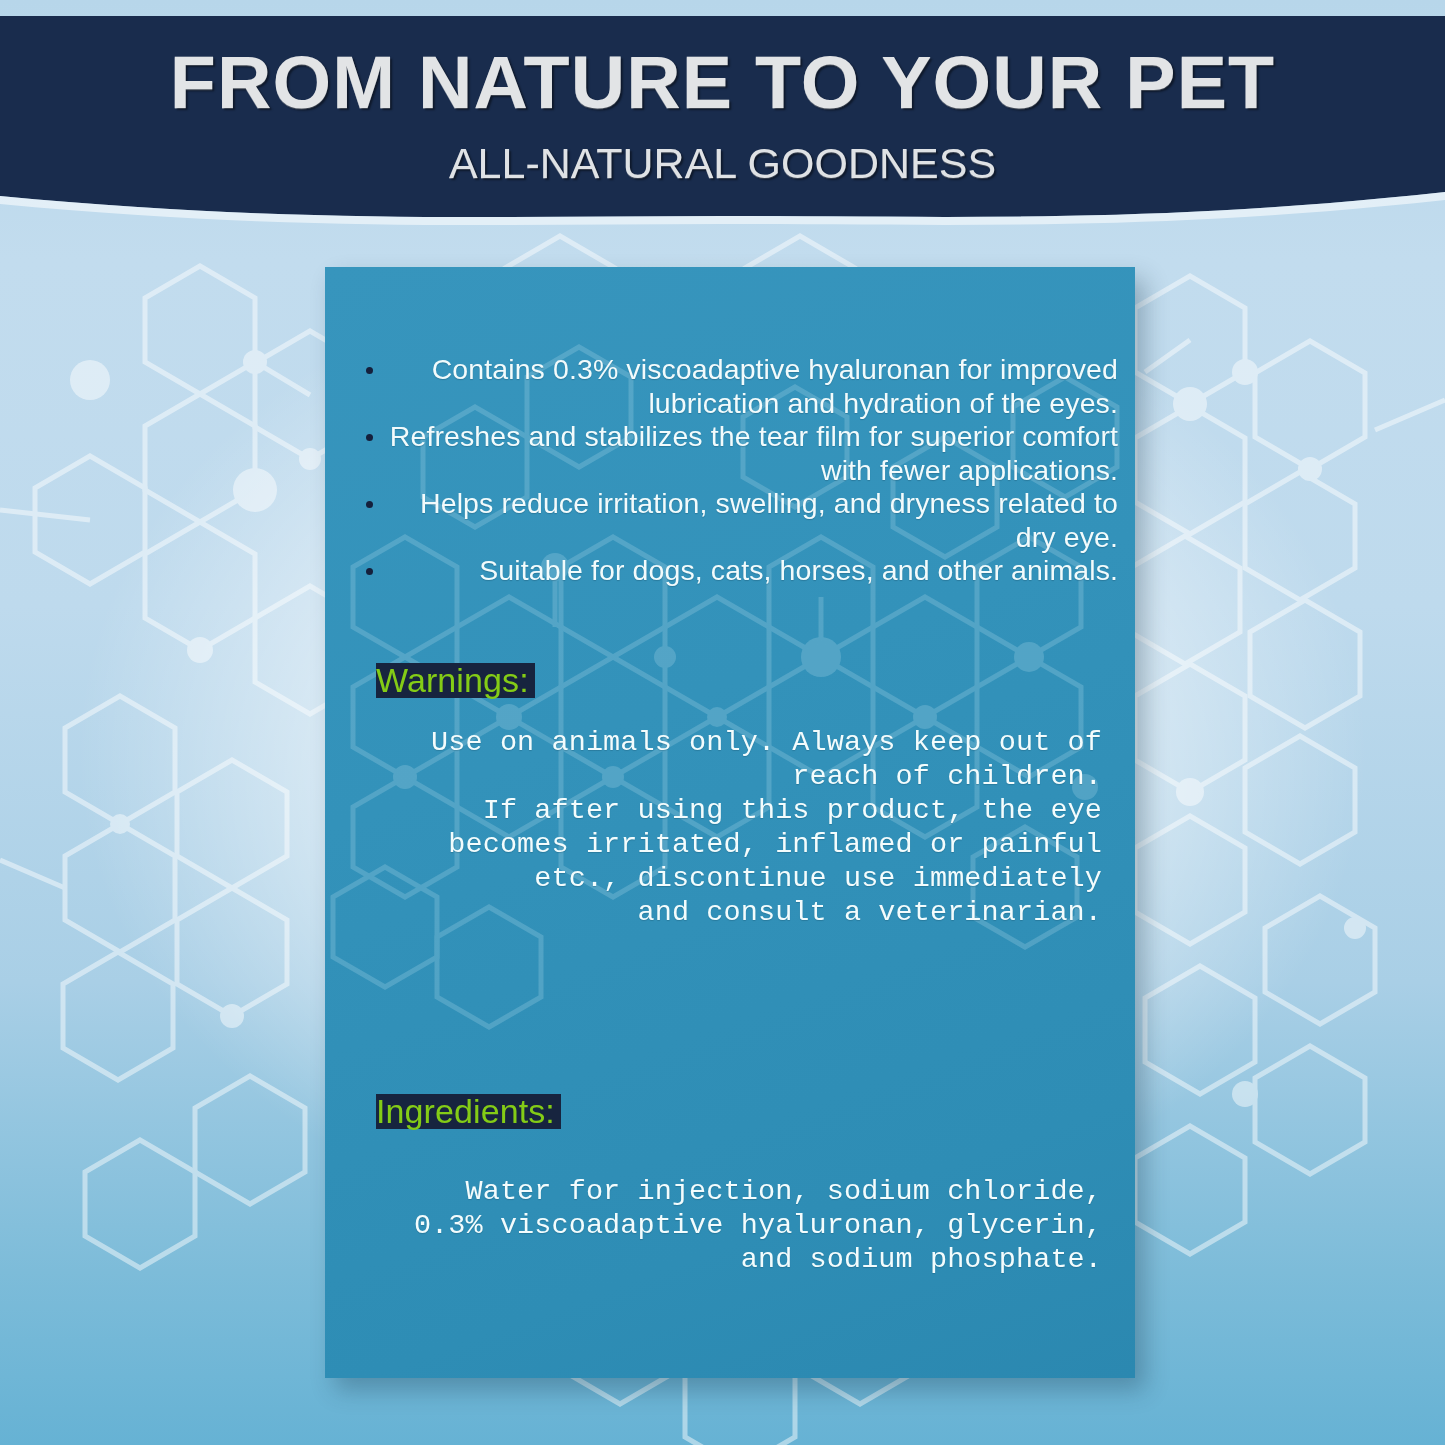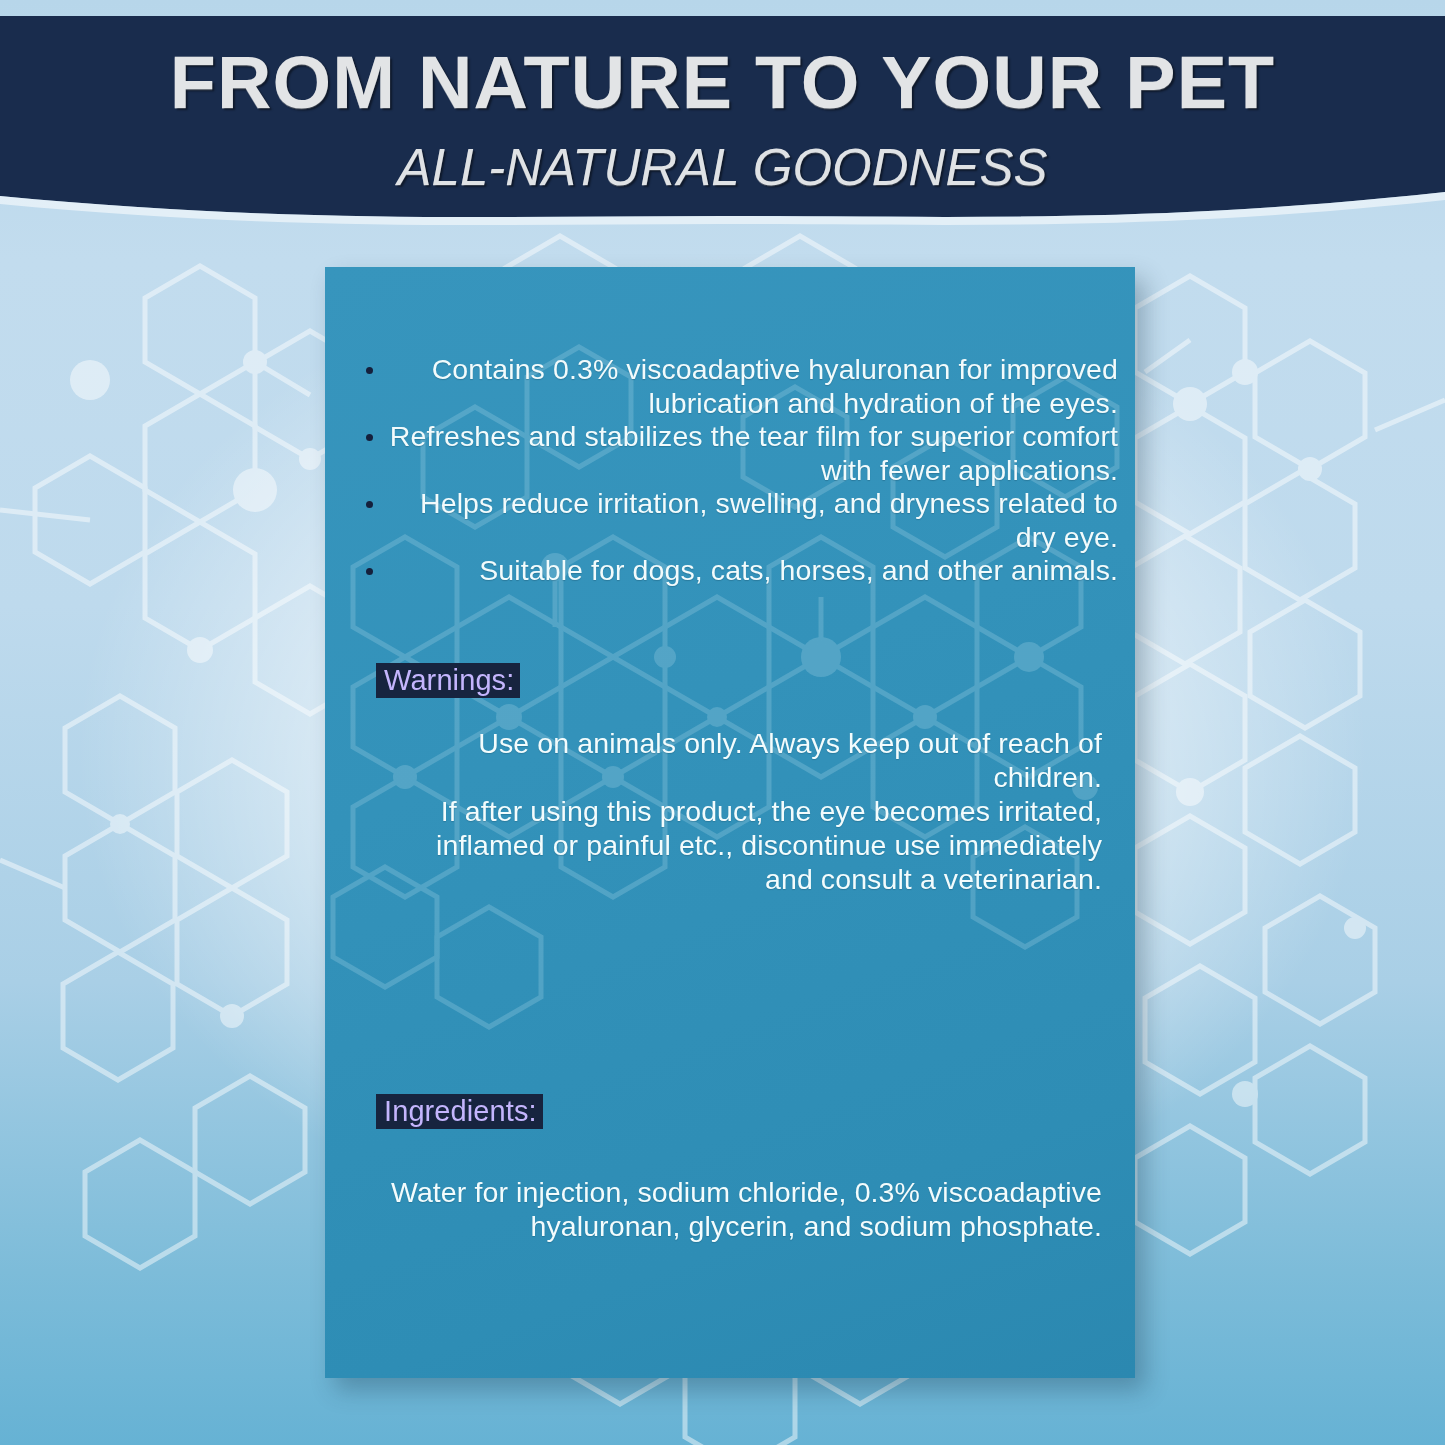--- a/index.html
+++ b/index.html
@@ -42,30 +42,29 @@
     font-weight:bold;
     letter-spacing:1px;
     color:#e2e4e6;
     line-height:1;
     padding-top:30px;
     transform:scaleX(1.02);
     text-shadow:2px 2px 2px rgba(0,0,0,.45), 0 1px 0 rgba(255,255,255,.35);
     white-space:nowrap;
   }
   .h-sub {
-    font-size:51px;
+    font-size:43px;
     font-weight:normal;
     letter-spacing:0px;
     color:#dfe2e5;
     line-height:1;
     padding-top:22px;
     transform:scaleX(1.0);
     text-shadow:2px 2px 2px rgba(0,0,0,.45), 0 1px 0 rgba(255,255,255,.3);
     white-space:nowrap;
-    font-style:italic;
   }
 
   
   #panel {
     position:absolute;
     left:325px; top:267px;
     width:810px; height:1111px;
     background:linear-gradient(160deg,#3795bd 0%, #3392ba 40%, #2e8db5 80%, #2b88b0 100%);
     box-shadow:10px 12px 22px rgba(20,50,70,.30);
     overflow:hidden;
@@ -96,39 +95,40 @@
     position:absolute;
     left:8px; top:14px;
     width:7px; height:7px;
     border-radius:50%;
     background:#15203c;
   }
 
   .tag {
     position:absolute;
     background:#17243f;
-    color:#c4b5fd;
-    font-size:29px;
+    color:#84cc16;
+    font-size:34px;
     line-height:30px;
-    padding:2px 6px 3px 8px;
+    padding:2px 6px 3px 0;
     letter-spacing:0.1px;
     white-space:nowrap;
   }
   #tag-warnings { left:51px; top:396px; }
   #tag-ingredients { left:51px; top:827px; }
 
   .para {
     position:absolute;
     color:#f3fcfd;
     font-size:28.5px;
     line-height:34px;
     letter-spacing:0.1px;
     width:720px;
     text-shadow:0 1px 1px rgba(10,50,70,.22);
     white-space:pre-line;
+    font-family:Liberation Mono, monospace;
   }
   #warn-body { left:57px; top:459px; }
   #storage-body { left:57px; top:697px; }
   #ingr-body { left:57px; top:896px;margin-top:12px; }
 </style>
 </head>
 <body>
 
 <div id="page">
 

